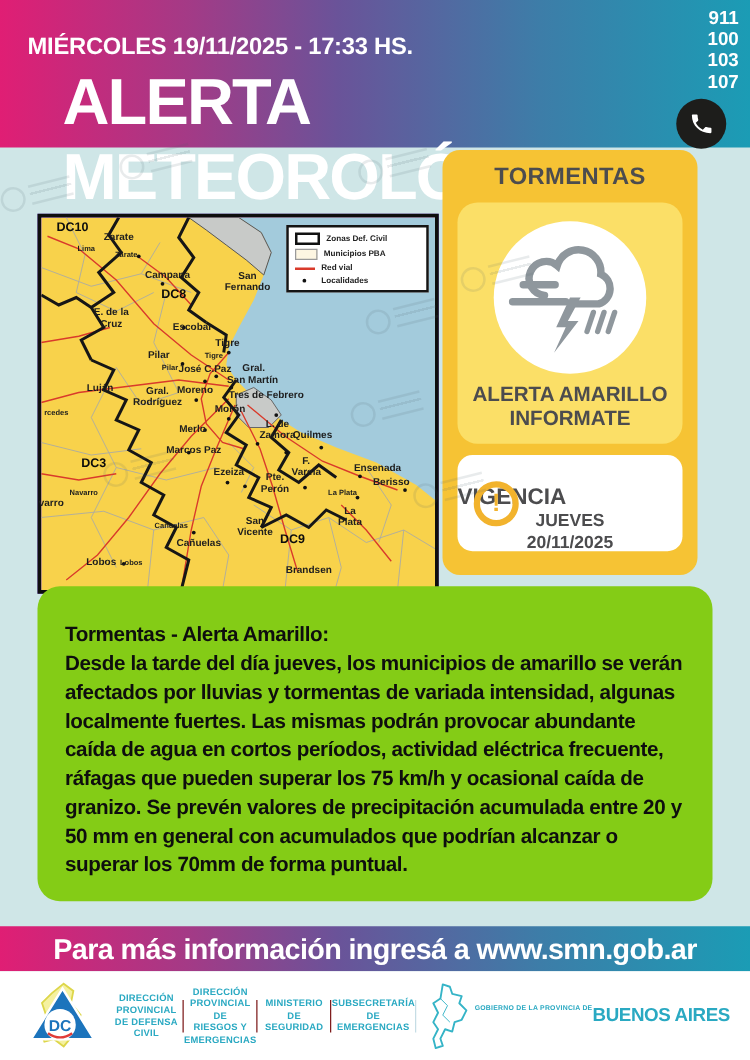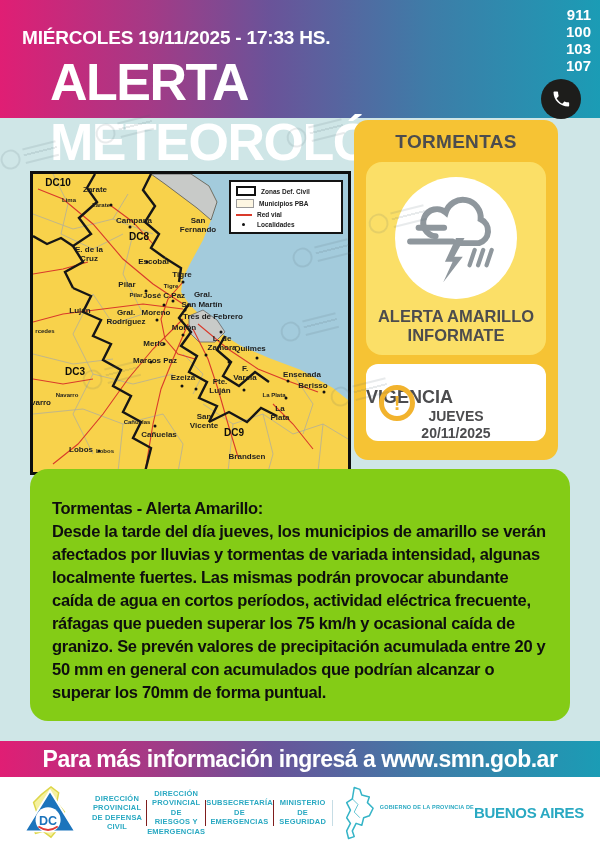--- a/index.html
+++ b/index.html
@@ -211,21 +211,21 @@
         <span class="map-label" style="left: 180px; top: 143px;">Tres de Febrero</span>
         <span class="map-label" style="left: 151px; top: 154px;">Morón</span>
         <span class="map-label" style="left: 121px; top: 170px;">Merlo</span>
         <span class="map-label" style="left: 189px; top: 170px;">L. de
 Zamora</span>
         <span class="map-label" style="left: 217px; top: 175px;">Quilmes</span>
         <span class="map-label" style="left: 122px; top: 187px;">Marcos Paz</span>
         <span class="map-label dc" style="left: 42px; top: 197px;">DC3</span>
         <span class="map-label" style="left: 150px; top: 204px;">Ezeiza</span>
         <span class="map-label" style="left: 187px; top: 213px;">Pte.
-Luján</span>
+Perón</span>
         <span class="map-label" style="left: 212px; top: 200px;">F.
 Varela</span>
         <span class="map-label" style="left: 269px; top: 201px;">Ensenada</span>
         <span class="map-label" style="left: 280px; top: 212px;">Berisso</span>
         <span class="map-label sm" style="left: 241px; top: 221px;">La Plata</span>
         <span class="map-label" style="left: 247px; top: 240px;">La
 Plata</span>
         <span class="map-label sm" style="left: 34px; top: 221px;">Navarro</span>
         <span class="map-label" style="left: 8px; top: 229px;">varro</span>
         <span class="map-label sm" style="left: 12px; top: 157px;">rcedes</span>
@@ -307,24 +307,24 @@
       <text x="27" y="43" font-size="13" font-weight="800" fill="#1c74bc" text-anchor="middle" font-family="Liberation Sans, sans-serif">DC</text>
       <path d="M17 45 Q27 52 37 45" stroke="#e03b38" stroke-width="2" fill="none"></path>
     </svg>
 
     <div class="orgs">
 
     <div class="org">DIRECCIÓN PROVINCIAL
 DE DEFENSA CIVIL</div>
         <div class="org">DIRECCIÓN PROVINCIAL DE
 RIESGOS Y EMERGENCIAS</div>
+        <div class="org">MINISTERIO DE
+SEGURIDAD</div>
         <div class="org">SUBSECRETARÍA DE
 EMERGENCIAS</div>
-        <div class="org">MINISTERIO DE
-SEGURIDAD</div>
       </div>
 
     <div class="ba-block">
       <svg width="34" height="56" viewBox="0 0 36 58">
         <path d="M14 2 L20 4 L22 10 L30 12 L28 18 L34 24 L30 32 L24 34 L22 42 L16 40 L12 48 L14 54 L8 56 L6 48 L10 40 L6 34 L10 26 L6 18 L12 14 Z" fill="none" stroke="#35b4c7" stroke-width="1.6" stroke-linejoin="round"></path>
         <path d="M12 14 L18 20 L14 28 L20 34" fill="none" stroke="#35b4c7" stroke-width="0.8"></path>
       </svg>
       <div class="ba-txt">
         <div class="ba-small">GOBIERNO DE LA PROVINCIA DE</div>
         <div class="ba-big">BUENOS AIRES</div>

